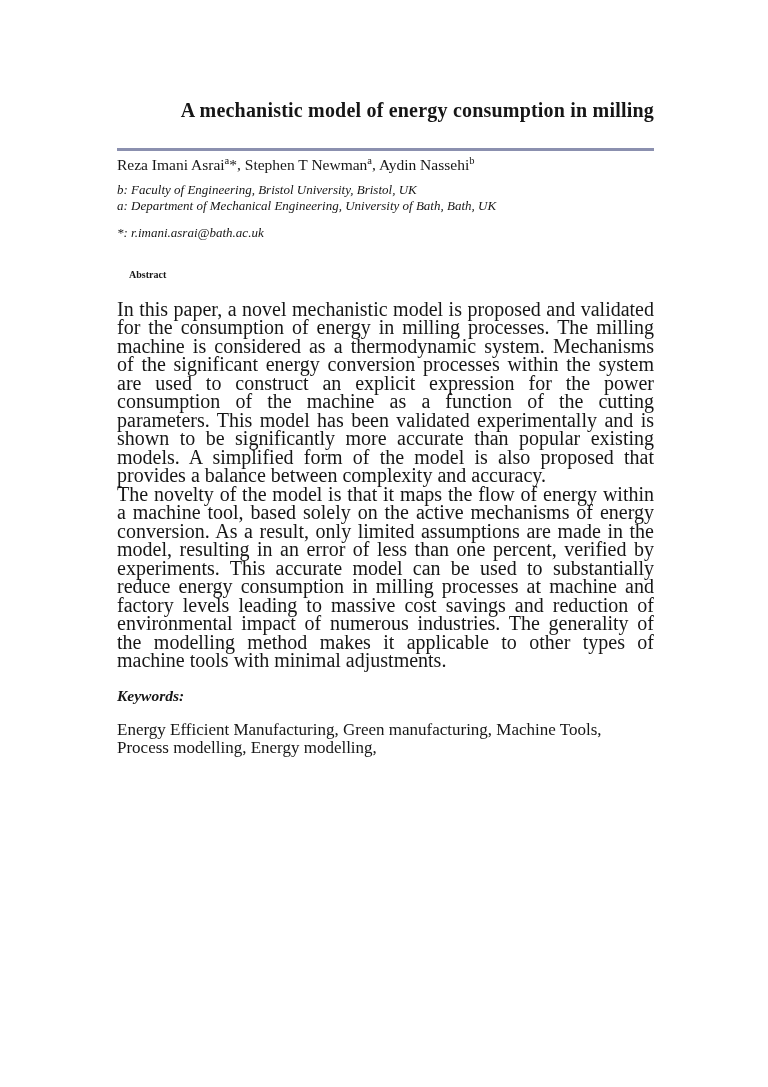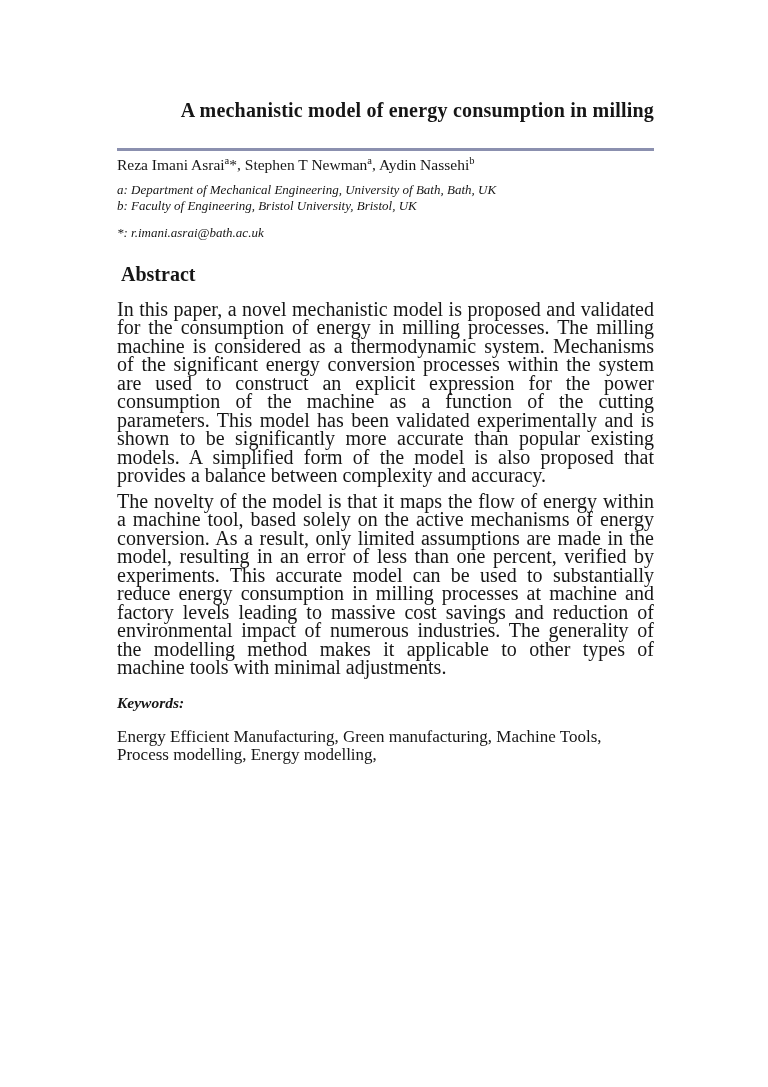--- a/index.html
+++ b/index.html
@@ -56,33 +56,33 @@
     font-size: 13px;
     line-height: 15.5px;
   }
   .correspondence {
     margin: 12px 0 0 0;
     font-style: italic;
     font-size: 13px;
     line-height: 15.5px;
   }
   .abstract-heading {
-    margin: 24px 0 0 4px;
-    font-size: 20px;
+    margin: 24px 0 0 12px;
+    font-size: 10px;
     font-weight: bold;
     line-height: 19px;
   }
   .para {
     margin: 16px 0 0 0;
     font-size: 20px;
     line-height: 18.5px;
     text-align: justify;
   }
   .para + .para {
-    margin-top: 7px;
+    margin-top: 0;
   }
   .keywords-heading {
     margin: 16px 0 0 0;
     font-size: 15.5px;
     font-weight: bold;
     font-style: italic;
     line-height: 19px;
   }
   .keywords-text {
     margin: 16px 0 0 0;
@@ -97,22 +97,22 @@
 <div class="page">
   <div class="content">
 
     <h1 class="title">A mechanistic model of energy consumption in milling</h1>
 
     <hr class="rule" style="border-top-color: rgb(139, 144, 175);">
 
     <p class="authors"><span>Reza Imani Asrai</span><sup>a</sup><span>*, </span><span>Stephen T Newman</span><sup>a</sup><span>, </span><span>Aydin Nassehi</span><sup>b</sup></p>
 
     <div class="affiliations">
+      <div>b: Faculty of Engineering, Bristol University, Bristol, UK</div>
       <div>a: Department of Mechanical Engineering, University of Bath, Bath, UK</div>
-      <div>b: Faculty of Engineering, Bristol University, Bristol, UK</div>
     </div>
 
     <p class="correspondence">*: r.imani.asrai@bath.ac.uk</p>
 
     <h2 class="abstract-heading">Abstract</h2>
 
     <p class="para">In this paper, a novel mechanistic model is proposed and validated for the consumption of energy in milling processes. The milling machine is considered as a thermodynamic system. Mechanisms of the significant energy conversion processes within the system are used to construct an explicit expression for the power consumption of the machine as a function of the cutting parameters. This model has been validated experimentally and is shown to be significantly more accurate than popular existing models. A simplified form of the model is also proposed that provides a balance between complexity and accuracy.</p>
 
     <p class="para">The novelty of the model is that it maps the flow of energy within a machine tool, based solely on the active mechanisms of energy conversion. As a result, only limited assumptions are made in the model, resulting in an error of less than one percent, verified by experiments. This accurate model can be used to substantially reduce energy consumption in milling processes at machine and factory levels leading to massive cost savings and reduction of environmental impact of numerous industries. The generality of the modelling method makes it applicable to other types of machine tools with minimal adjustments.</p>
 

